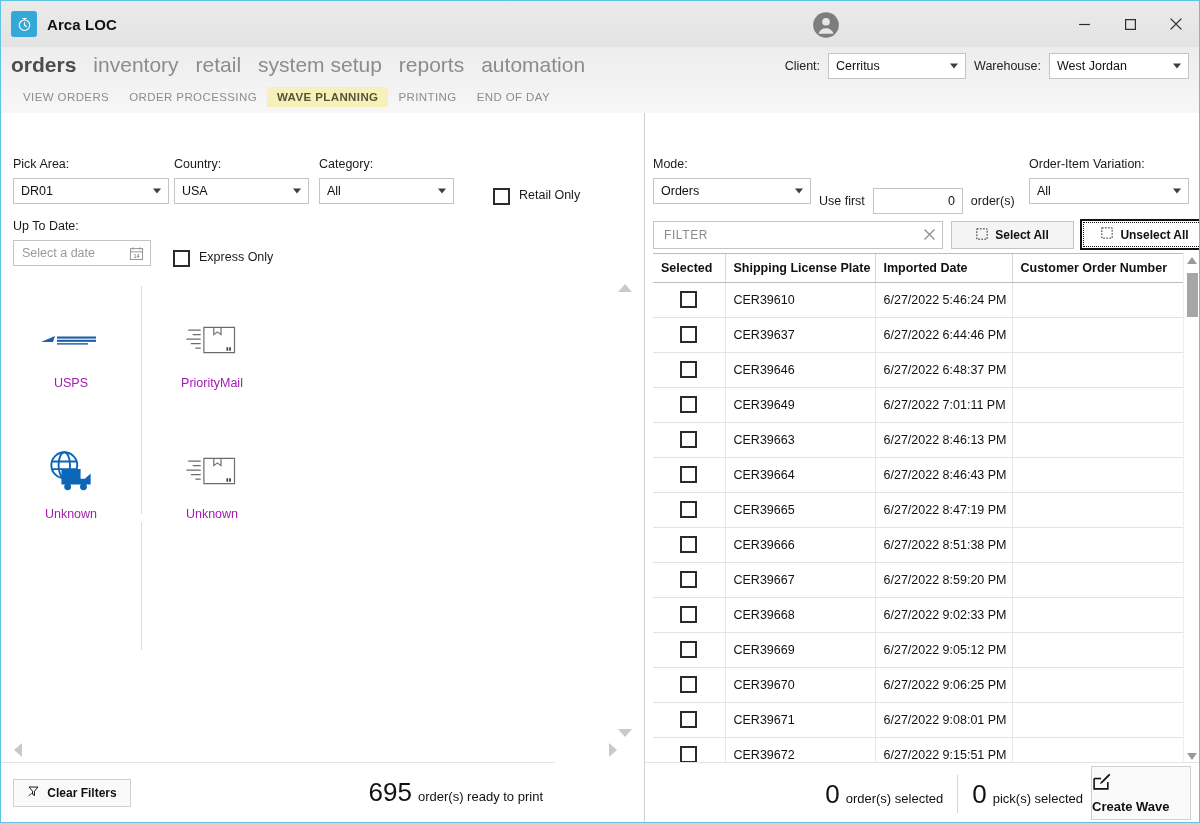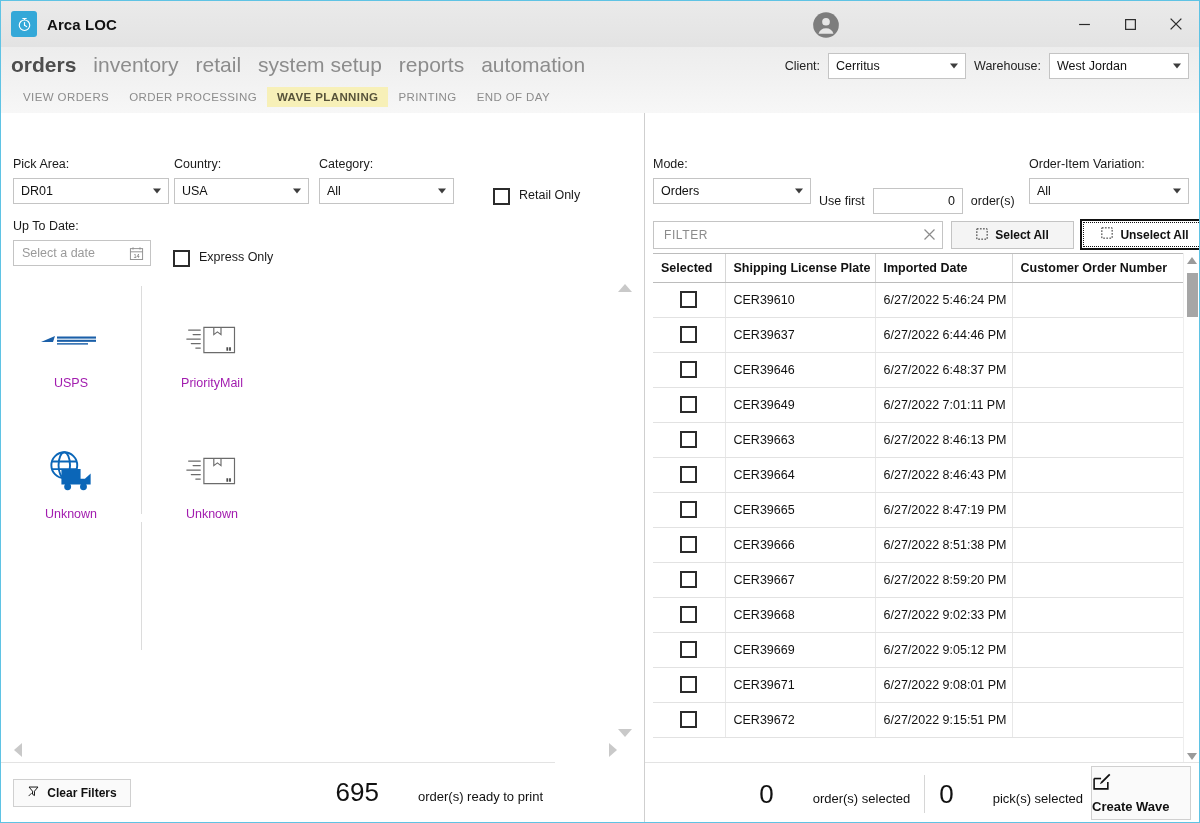--- a/index.html
+++ b/index.html
@@ -230,21 +230,21 @@
     position: absolute; left: 644px; right: 0; bottom: 0; height: 60px;
     background: #fff; border-top: 1px solid #e3e3e3;
   }
   .clearbtn {
     position: absolute; left: 12px; top: 16px; width: 118px; height: 28px;
     border: 1px solid #d0d0d0; background: #fafafa;
     display: flex; align-items: center; justify-content: center; gap: 7px;
     font-size: 12px; font-weight: bold; color: #111; cursor: pointer;
   }
   .bignum { font-size: 26px; font-weight: normal; color: #111; line-height: 1; }
-  .bigtxt { font-size: 13px; color: #111; margin-left: 33px; }
+  .bigtxt { font-size: 13px; color: #111; }
   .statgroup { display: flex; align-items: baseline; gap: 6px; }
   .divider-v { width: 1px; height: 38px; background: #d6d6d6; }
   .createwave {
     width: 100px; height: 54px; border: 1px solid #d0d0d0; background: #fafafa;
     display: flex; flex-direction: column; justify-content: center;
     gap: 4px; cursor: pointer;
   }
   .createwave .cw-lbl { font-size: 13px; font-weight: bold; color: #111; }
 </style>
 </head>
@@ -573,20 +573,26 @@
                 <td></td>
               </tr>
               <tr>
                 <td class="c-sel"><span class="gridchk"></span></td>
                 <td>CER39669</td>
                 <td>6/27/2022 9:05:12 PM</td>
                 <td></td>
               </tr>
               <tr>
                 <td class="c-sel"><span class="gridchk"></span></td>
+                <td>CER39670</td>
+                <td>6/27/2022 9:06:25 PM</td>
+                <td></td>
+              </tr>
+              <tr>
+                <td class="c-sel"><span class="gridchk"></span></td>
                 <td>CER39671</td>
                 <td>6/27/2022 9:08:01 PM</td>
                 <td></td>
               </tr>
               <tr>
                 <td class="c-sel"><span class="gridchk"></span></td>
                 <td>CER39672</td>
                 <td>6/27/2022 9:15:51 PM</td>
                 <td></td>
               </tr>

